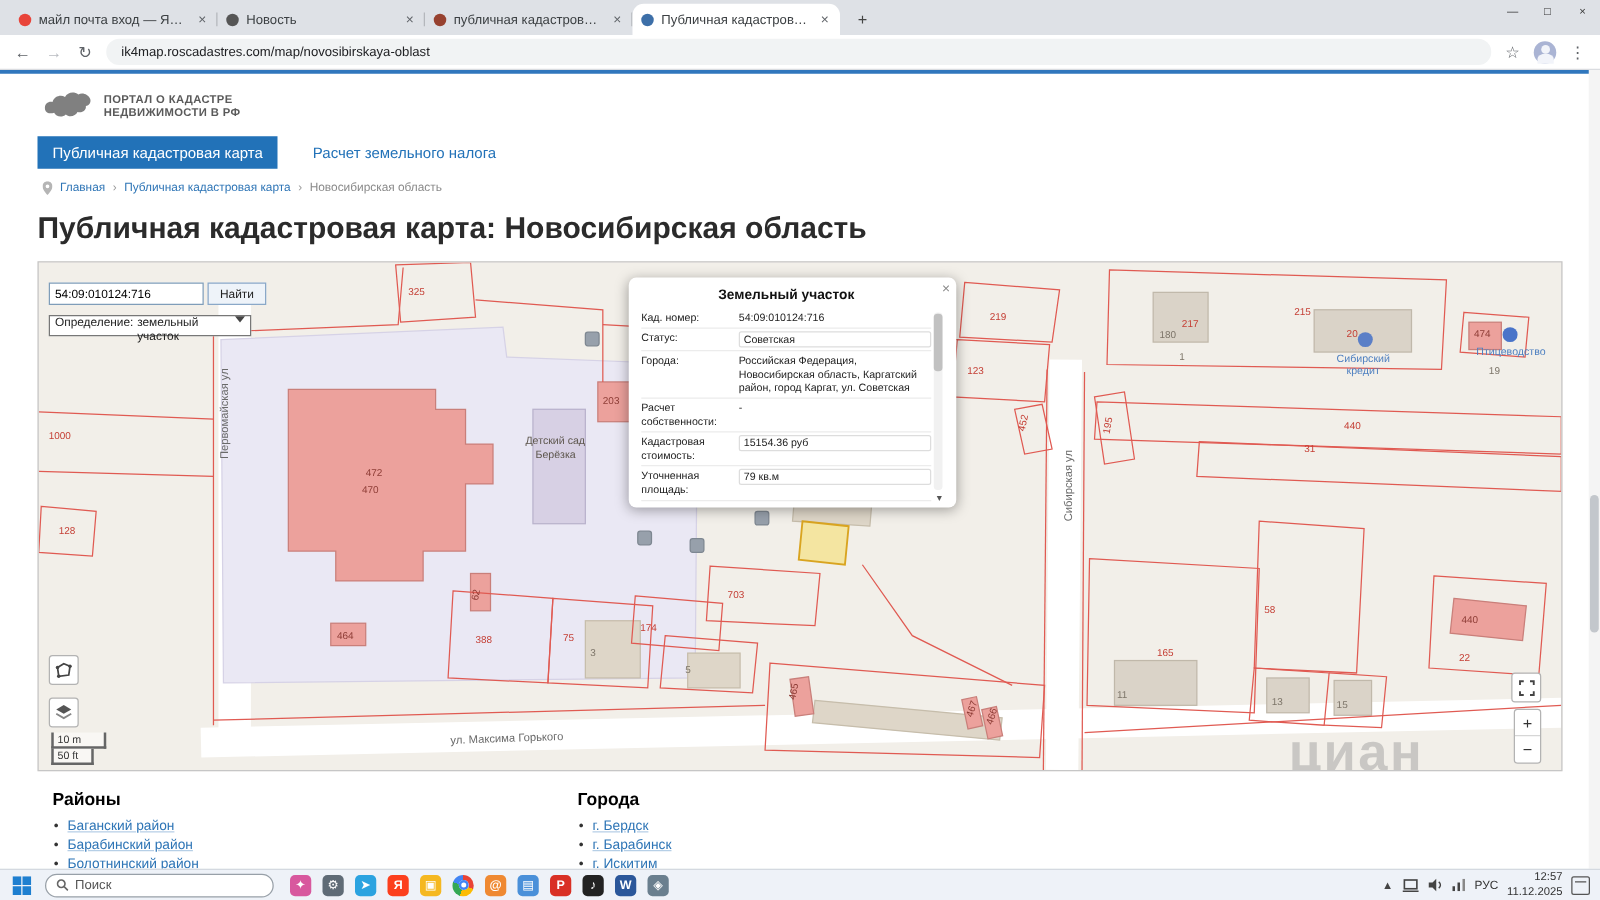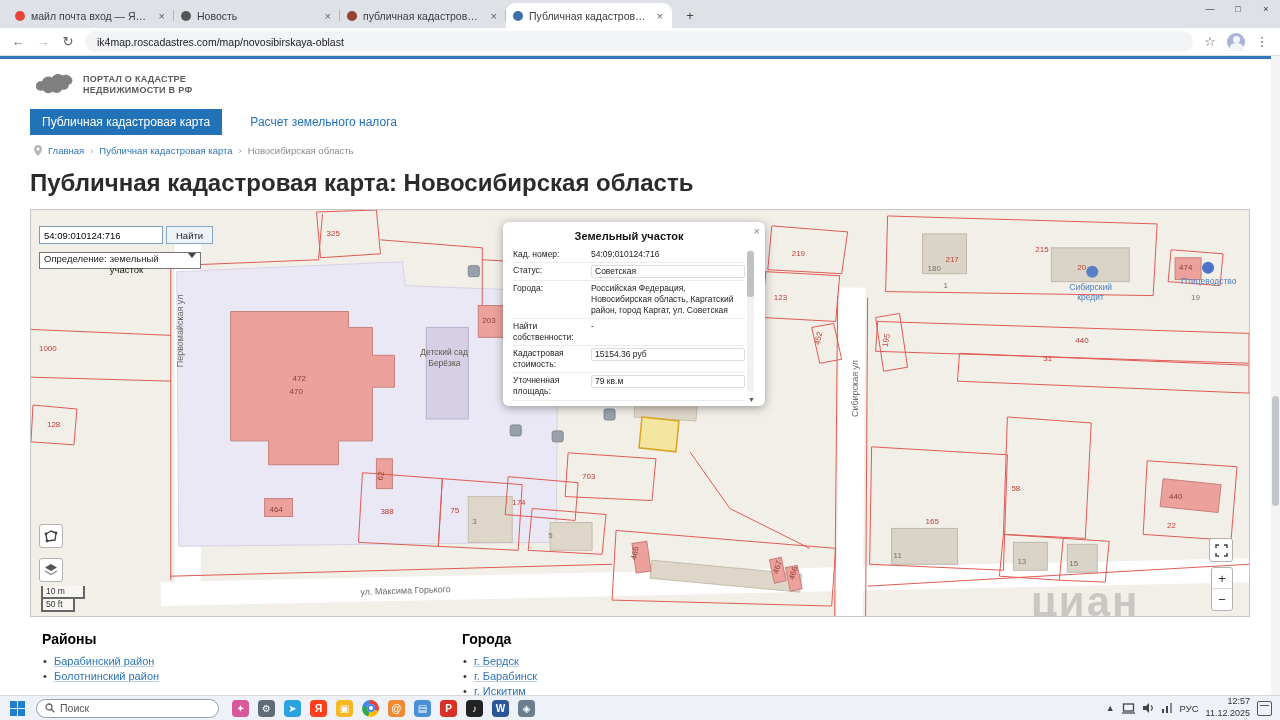--- a/index.html
+++ b/index.html
@@ -354,21 +354,21 @@
             </div>
             <div class="prow">
               <div class="plabel">Статус:</div>
               <div class="pvalue boxed">Советская</div>
             </div>
             <div class="prow">
               <div class="plabel">Города:</div>
               <div class="pvalue">Российская Федерация, Новосибирская область, Каргатский район, город Каргат, ул. Советская</div>
             </div>
             <div class="prow">
-              <div class="plabel">Найти собственности:</div>
+              <div class="plabel">Расчет собственности:</div>
               <div class="pvalue">-</div>
             </div>
             <div class="prow">
               <div class="plabel">Кадастровая стоимость:</div>
               <div class="pvalue boxed">15154.36 руб</div>
             </div>
             <div class="prow">
               <div class="plabel">Уточненная площадь:</div>
               <div class="pvalue boxed">79 кв.м</div>
             </div>
@@ -411,20 +411,21 @@
         <div>−</div>
       </div>
 
       <div class="watermark">циан</div>
     </div>
 
     <div class="footer">
       <div class="fcol">
         <h3>Районы</h3>
         <ul>
+            <li>Баганский район</li>
             <li>Барабинский район</li>
             <li>Болотнинский район</li>
           </ul>
       </div>
       <div class="fcol">
         <h3>Города</h3>
         <ul>
             <li>г. Бердск</li>
             <li>г. Барабинск</li>
             <li>г. Искитим</li>

